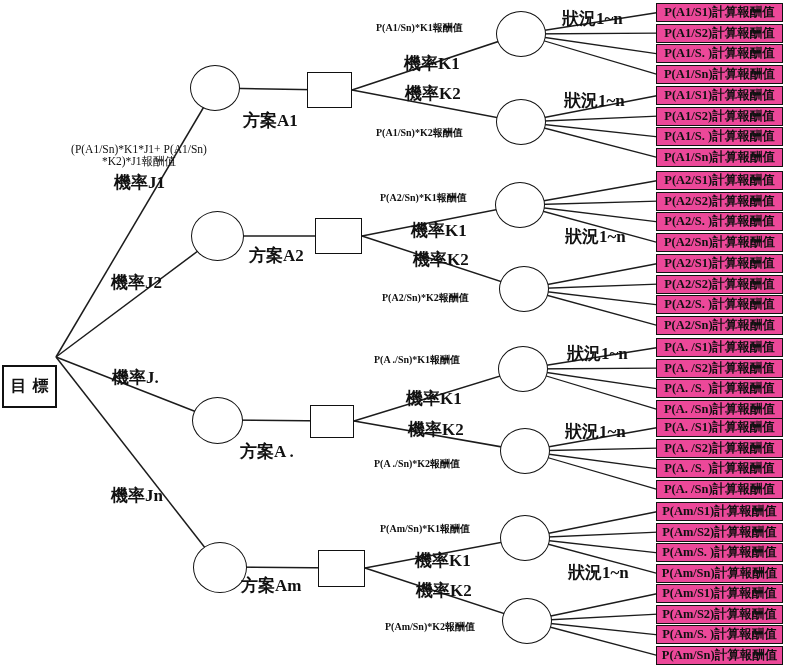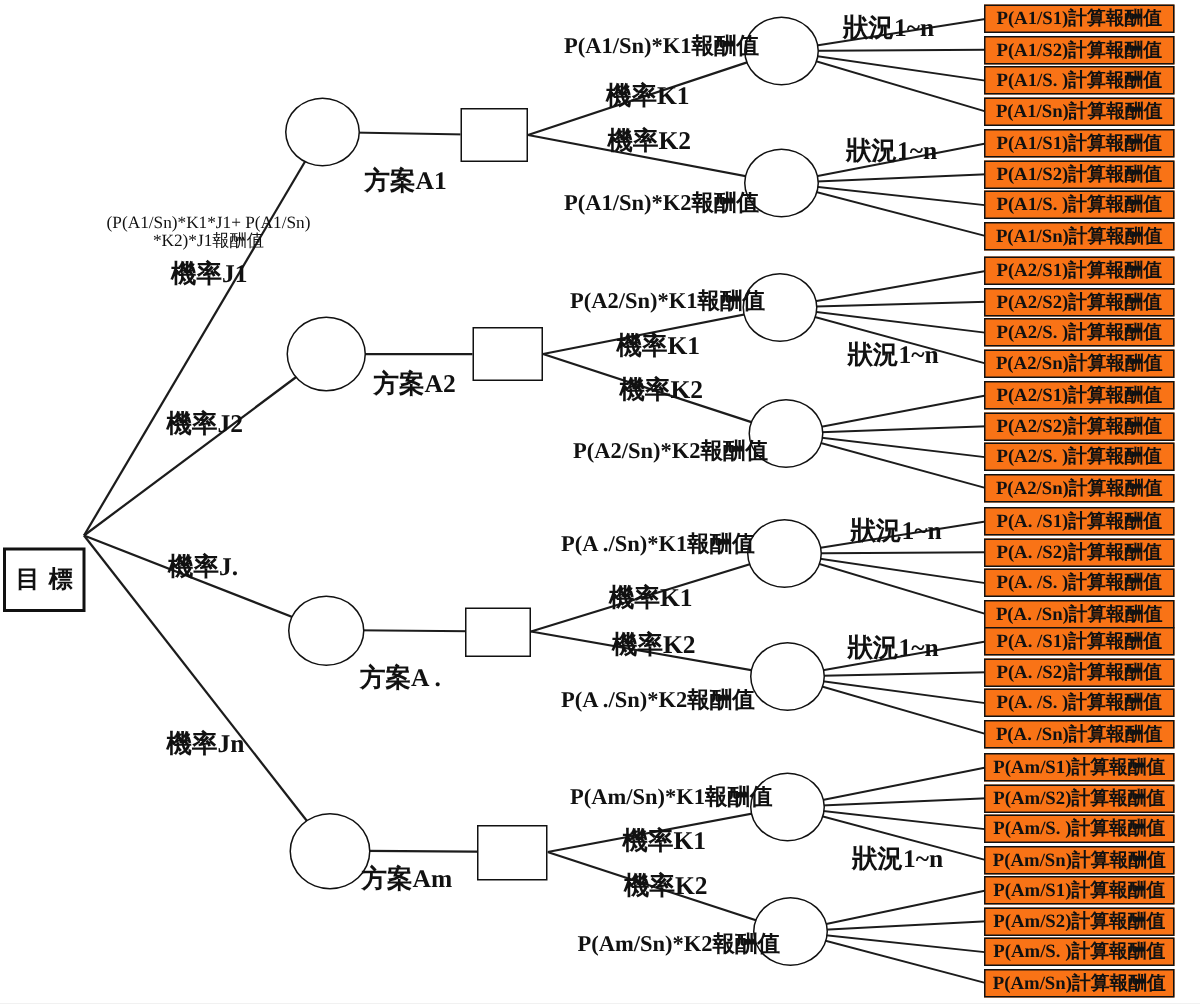--- a/index.html
+++ b/index.html
@@ -15,26 +15,26 @@
   .node{position:absolute;background:#fff;border:1.6px solid #111;box-sizing:border-box;z-index:2;}
   .circle{border-radius:50%;}
   .root{
     display:flex;align-items:center;justify-content:center;
     border-width:2px;font-weight:bold;font-size:16px;letter-spacing:6px;
     padding-left:6px;
     margin-top:30px;
   }
   .lbl{position:absolute;white-space:nowrap;z-index:3;font-weight:bold;}
   .lbl-big{font-size:17px;}
-  .lbl-sm{font-size:15px;}
+  .lbl-sm{font-size:10px;}
   .formula{text-align:center;line-height:1.05;z-index:3;position:absolute;font-weight:normal;font-size:11.5px;white-space:nowrap;}
   .epgroup{position:absolute;left:656px;width:141px;z-index:2;}
   .endpoint{
     position:absolute;left:0;width:127px;height:19px;box-sizing:border-box;
-    background:#f97316;border:1.6px solid #111;
+    background:#ec4899;border:1.6px solid #111;
     display:flex;align-items:center;justify-content:center;
     font-weight:bold;font-size:12.5px;white-space:nowrap;overflow:hidden;
   }
 </style>
 </head>
 <body>
 
 <div id="stage">
 
   <svg id="lines" viewBox="0 0 800 669">

